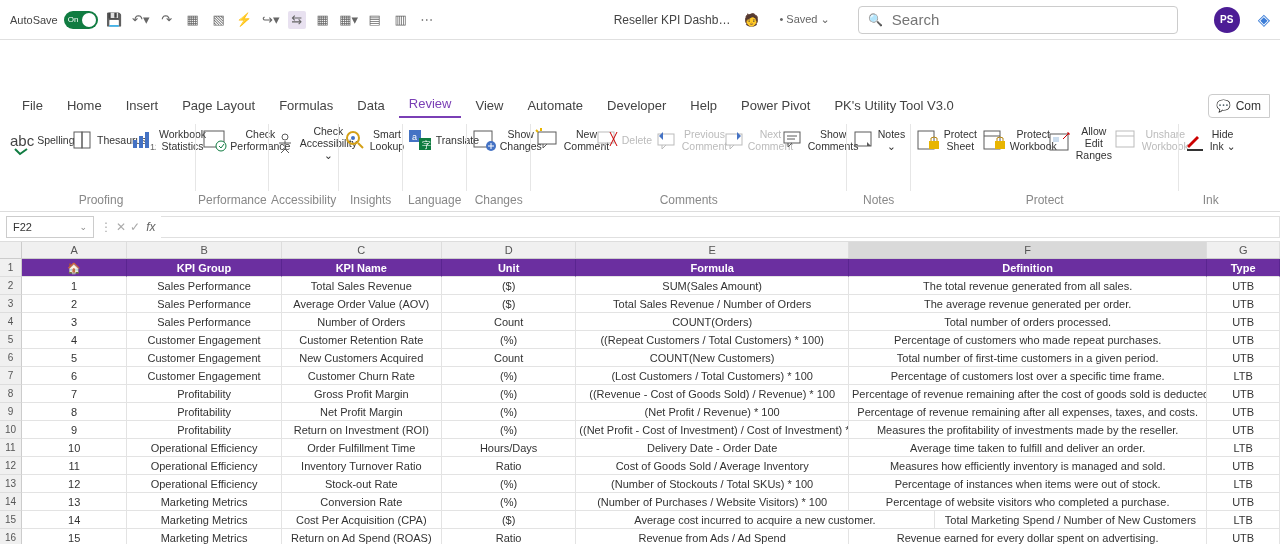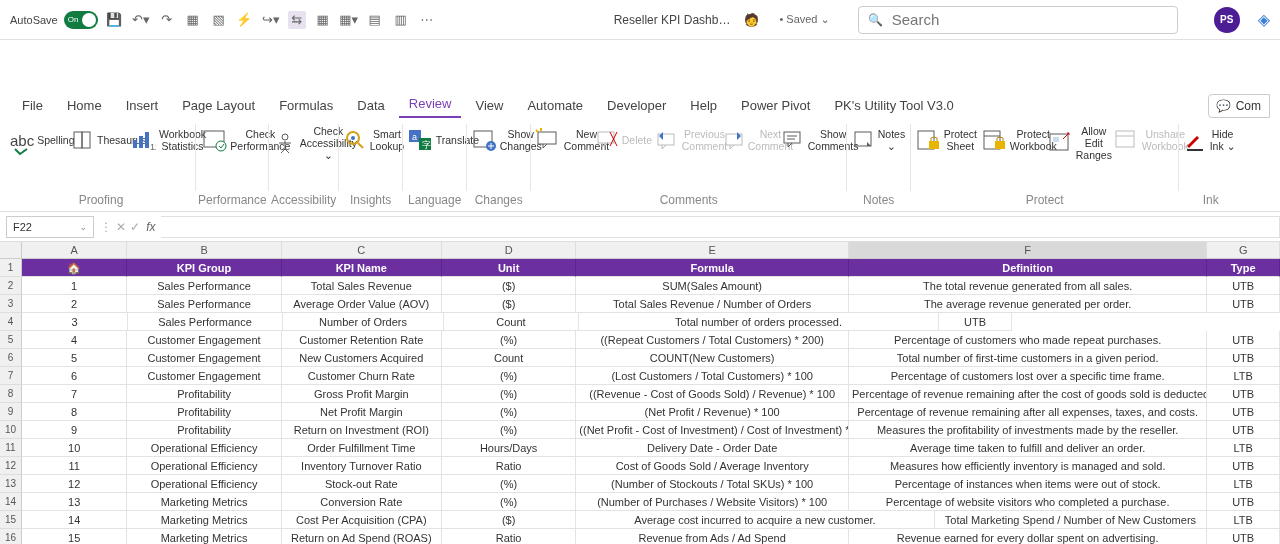--- a/index.html
+++ b/index.html
@@ -415,30 +415,31 @@
         <div class="cell wE">Total Sales Revenue / Number of Orders</div>
         <div class="cell wF">The average revenue generated per order.</div>
         <div class="cell wG">UTB</div>
       </div>
       <div class="row">
         <div class="rhead">4</div>
         <div class="cell wA">3</div>
         <div class="cell wB">Sales Performance</div>
         <div class="cell wC">Number of Orders</div>
         <div class="cell wD">Count</div>
+        <div class="cell wE">COUNT(Orders)</div>
         <div class="cell wF">Total number of orders processed.</div>
         <div class="cell wG">UTB</div>
       </div>
       <div class="row">
         <div class="rhead">5</div>
         <div class="cell wA">4</div>
         <div class="cell wB">Customer Engagement</div>
         <div class="cell wC">Customer Retention Rate</div>
         <div class="cell wD">(%)</div>
-        <div class="cell wE">((Repeat Customers / Total Customers) * 200)</div>
+        <div class="cell wE">((Repeat Customers / Total Customers) * 100)</div>
         <div class="cell wF">Percentage of customers who made repeat purchases.</div>
         <div class="cell wG">UTB</div>
       </div>
       <div class="row">
         <div class="rhead">6</div>
         <div class="cell wA">5</div>
         <div class="cell wB">Customer Engagement</div>
         <div class="cell wC">New Customers Acquired</div>
         <div class="cell wD">Count</div>
         <div class="cell wE">COUNT(New Customers)</div>

